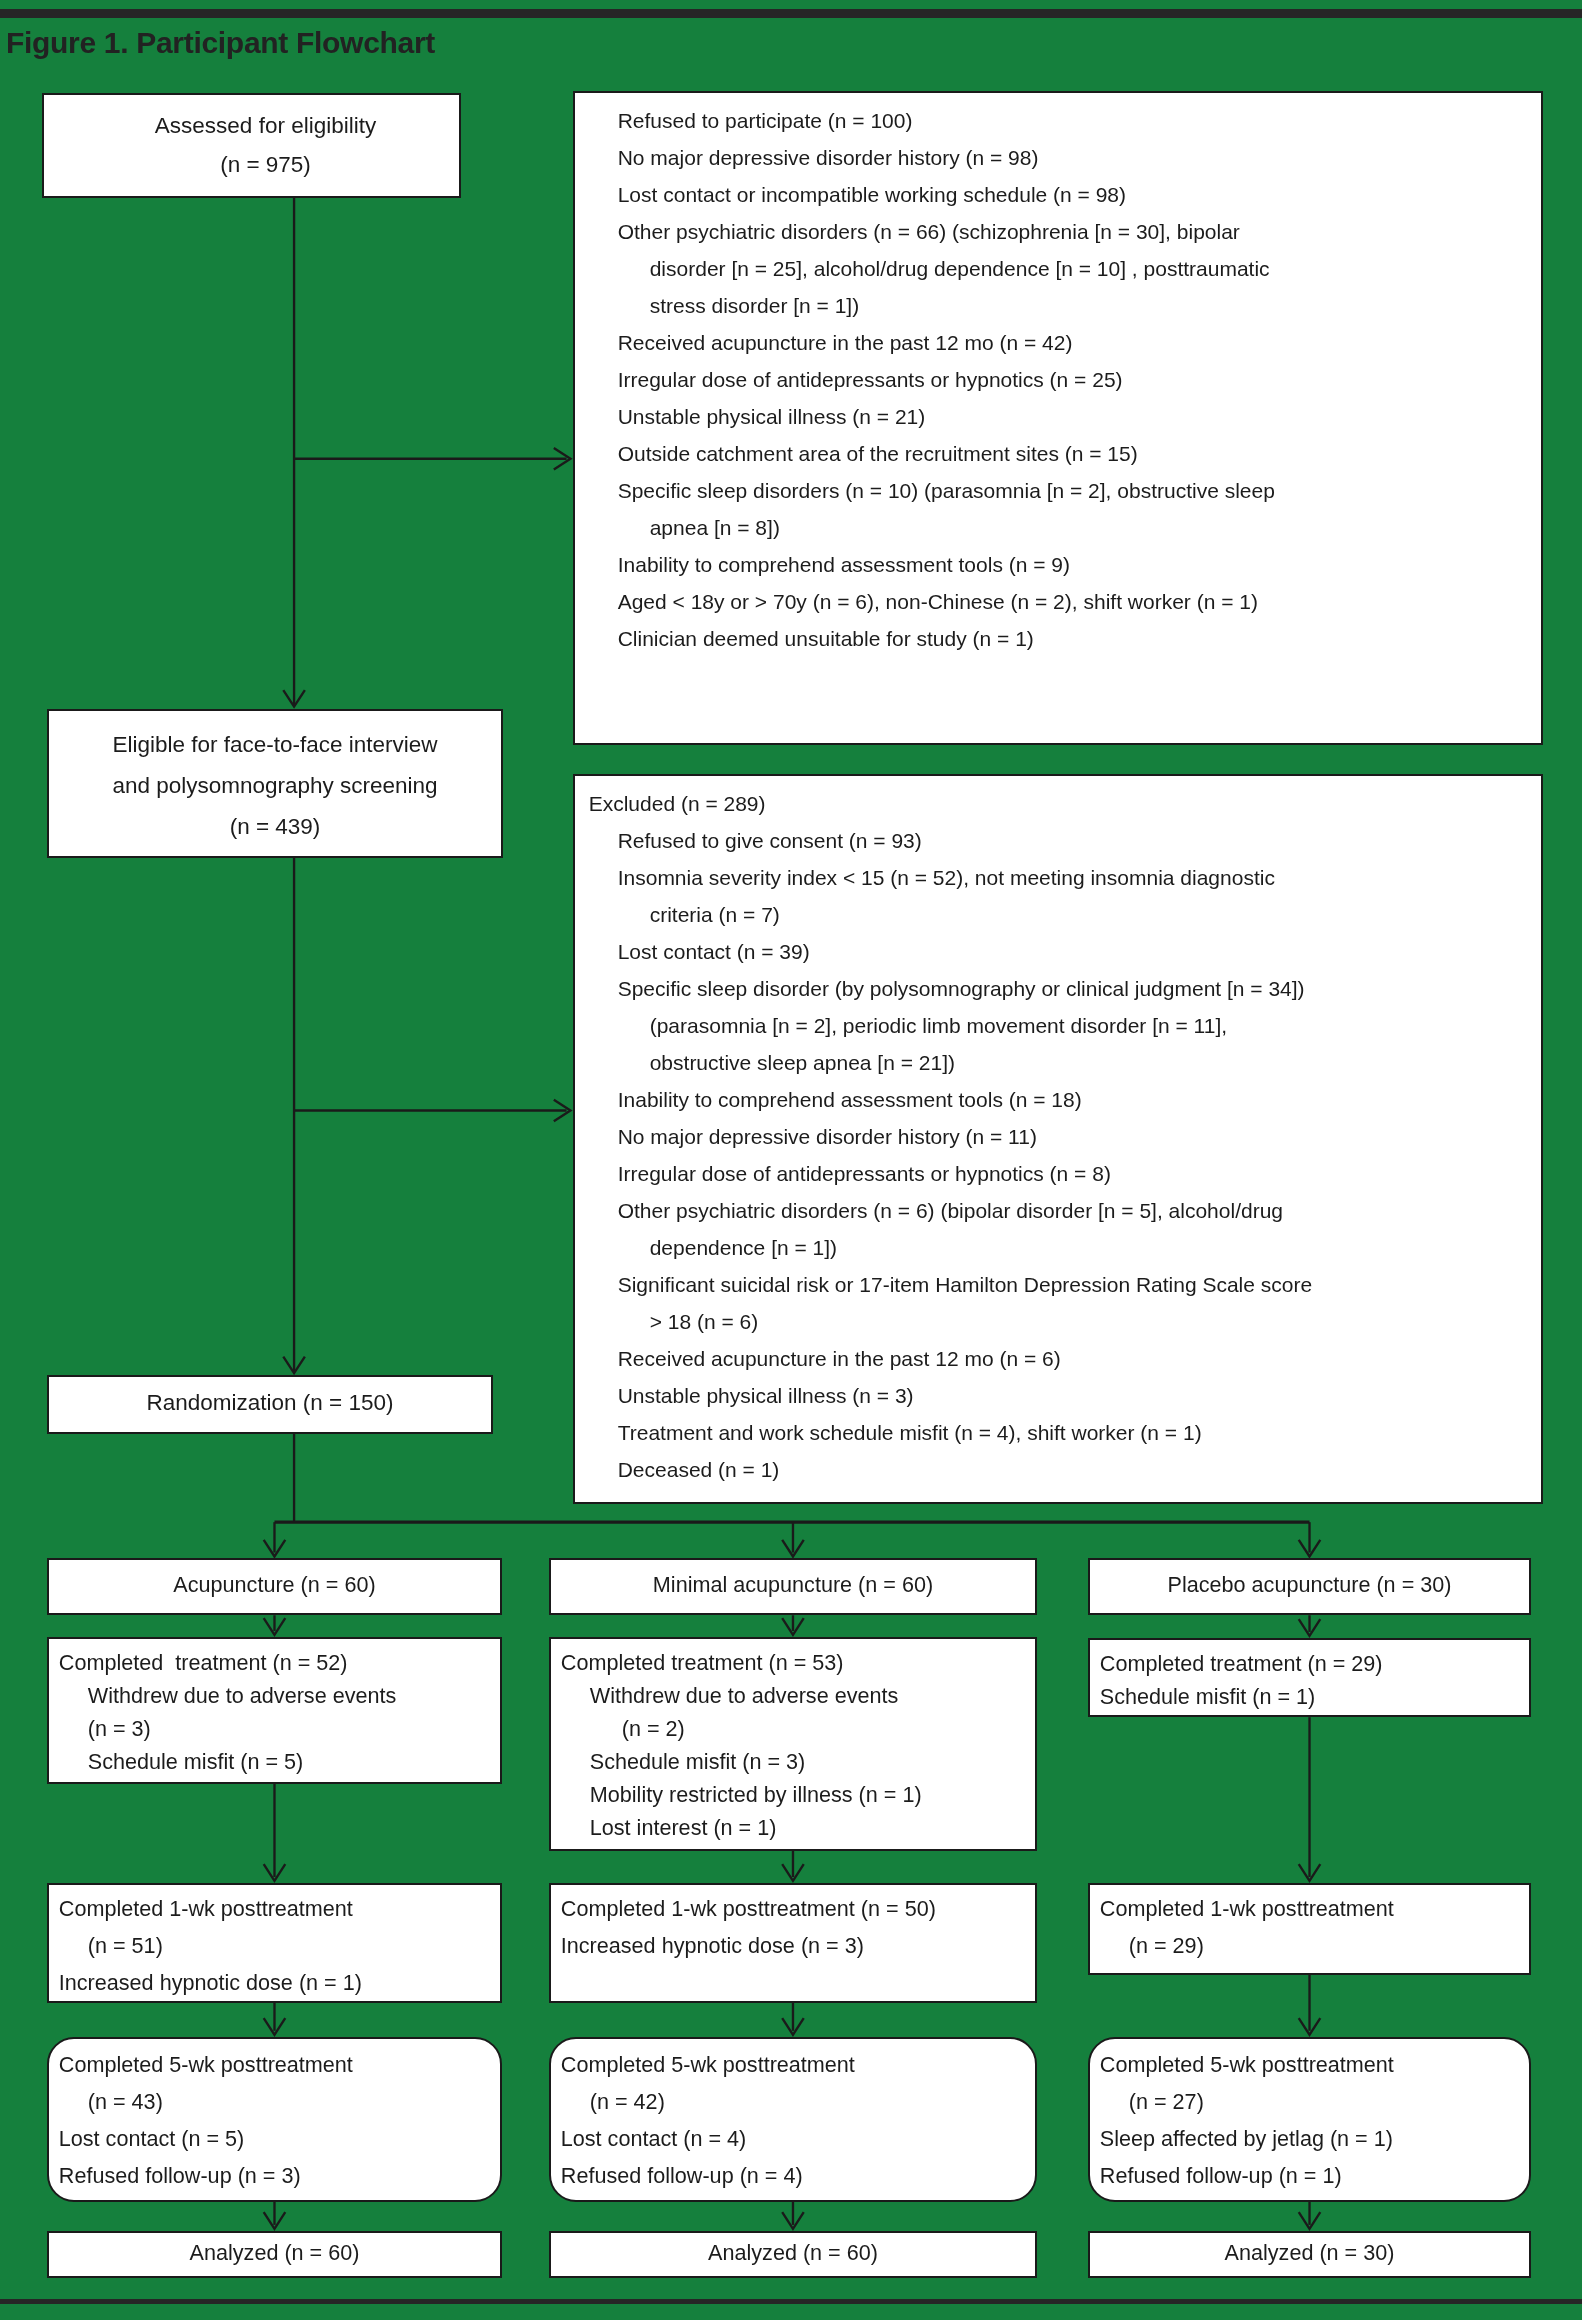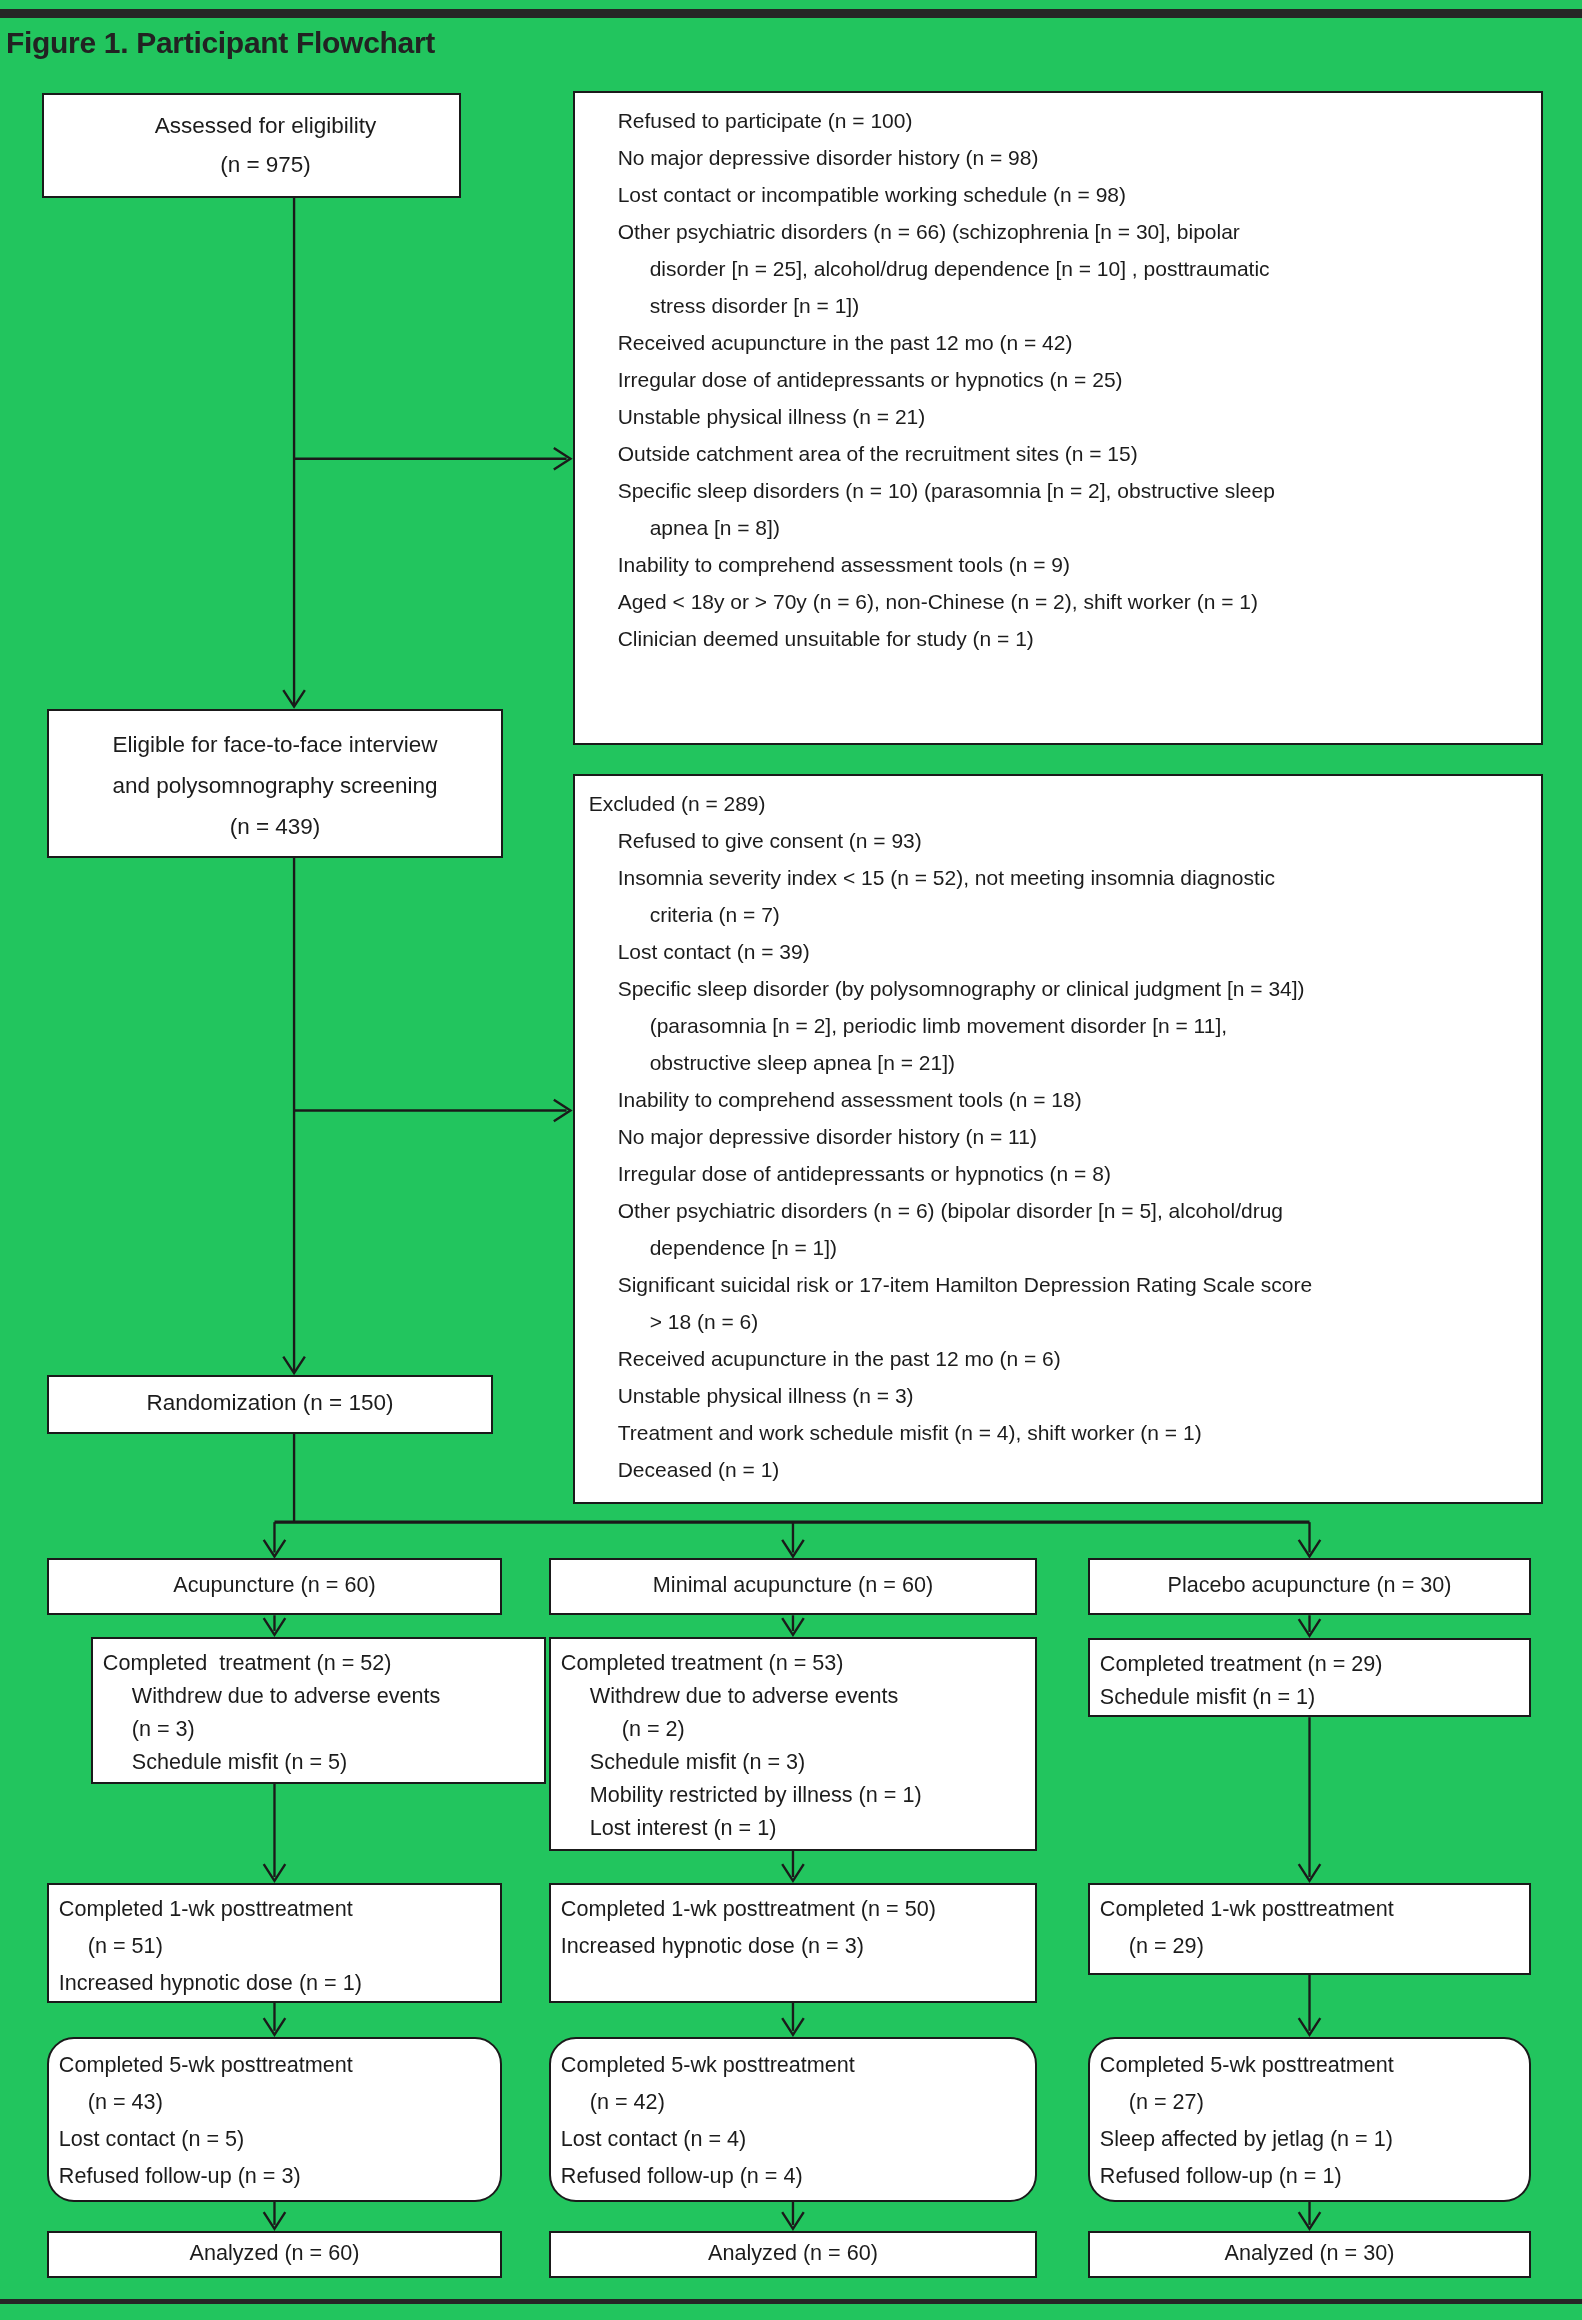--- a/index.html
+++ b/index.html
@@ -1,19 +1,19 @@
 <!DOCTYPE html>
 <html><head>
 <meta charset="utf-8">
 <style>
   html,body{margin:0;padding:0;background:#ffffff;}
   #canvas{
     position:relative;
     width:1583px;height:2320px;
-    background:#22c55e;
+    background:#15803d;
     font-family:"Liberation Sans","DejaVu Sans",sans-serif;
     color:#1c1c1c;
     overflow:hidden;
   }
   .rule{position:absolute;left:0;width:1583px;background:#262626;}
   .figtitle{
     position:absolute;left:5.9px;top:25.5px;
     font-size:30px;font-weight:bold;letter-spacing:-0.3px;color:#222;
   }
   .box{
@@ -157,21 +157,21 @@
   <div class="box centerbox armhead" style="left:47px;top:1558px;width:455px;height:57px;">
     <div class="ln">Acupuncture (n = 60)</div>
   </div>
   <div class="box centerbox armhead" style="left:549px;top:1558px;width:488px;height:57px;">
     <div class="ln">Minimal acupuncture (n = 60)</div>
   </div>
   <div class="box centerbox armhead" style="left:1088px;top:1558px;width:443px;height:57px;">
     <div class="ln">Placebo acupuncture (n = 30)</div>
   </div>
 
-  <div class="box armbox" style="left:47px;top:1637px;width:455px;height:147px;margin-left:44px;">
+  <div class="box armbox" style="left:47px;top:1637px;width:455px;height:147px;">
       <div class="ln i0">Completed  treatment (n = 52)</div>
       <div class="ln i1">Withdrew due to adverse events</div>
       <div class="ln i1">(n = 3)</div>
       <div class="ln i1">Schedule misfit (n = 5)</div>
     </div>
   <div class="box armbox" style="left:549px;top:1637px;width:488px;height:214px;">
       <div class="ln i0">Completed treatment (n = 53)</div>
       <div class="ln i1">Withdrew due to adverse events</div>
       <div class="ln i2">(n = 2)</div>
       <div class="ln i1">Schedule misfit (n = 3)</div>

